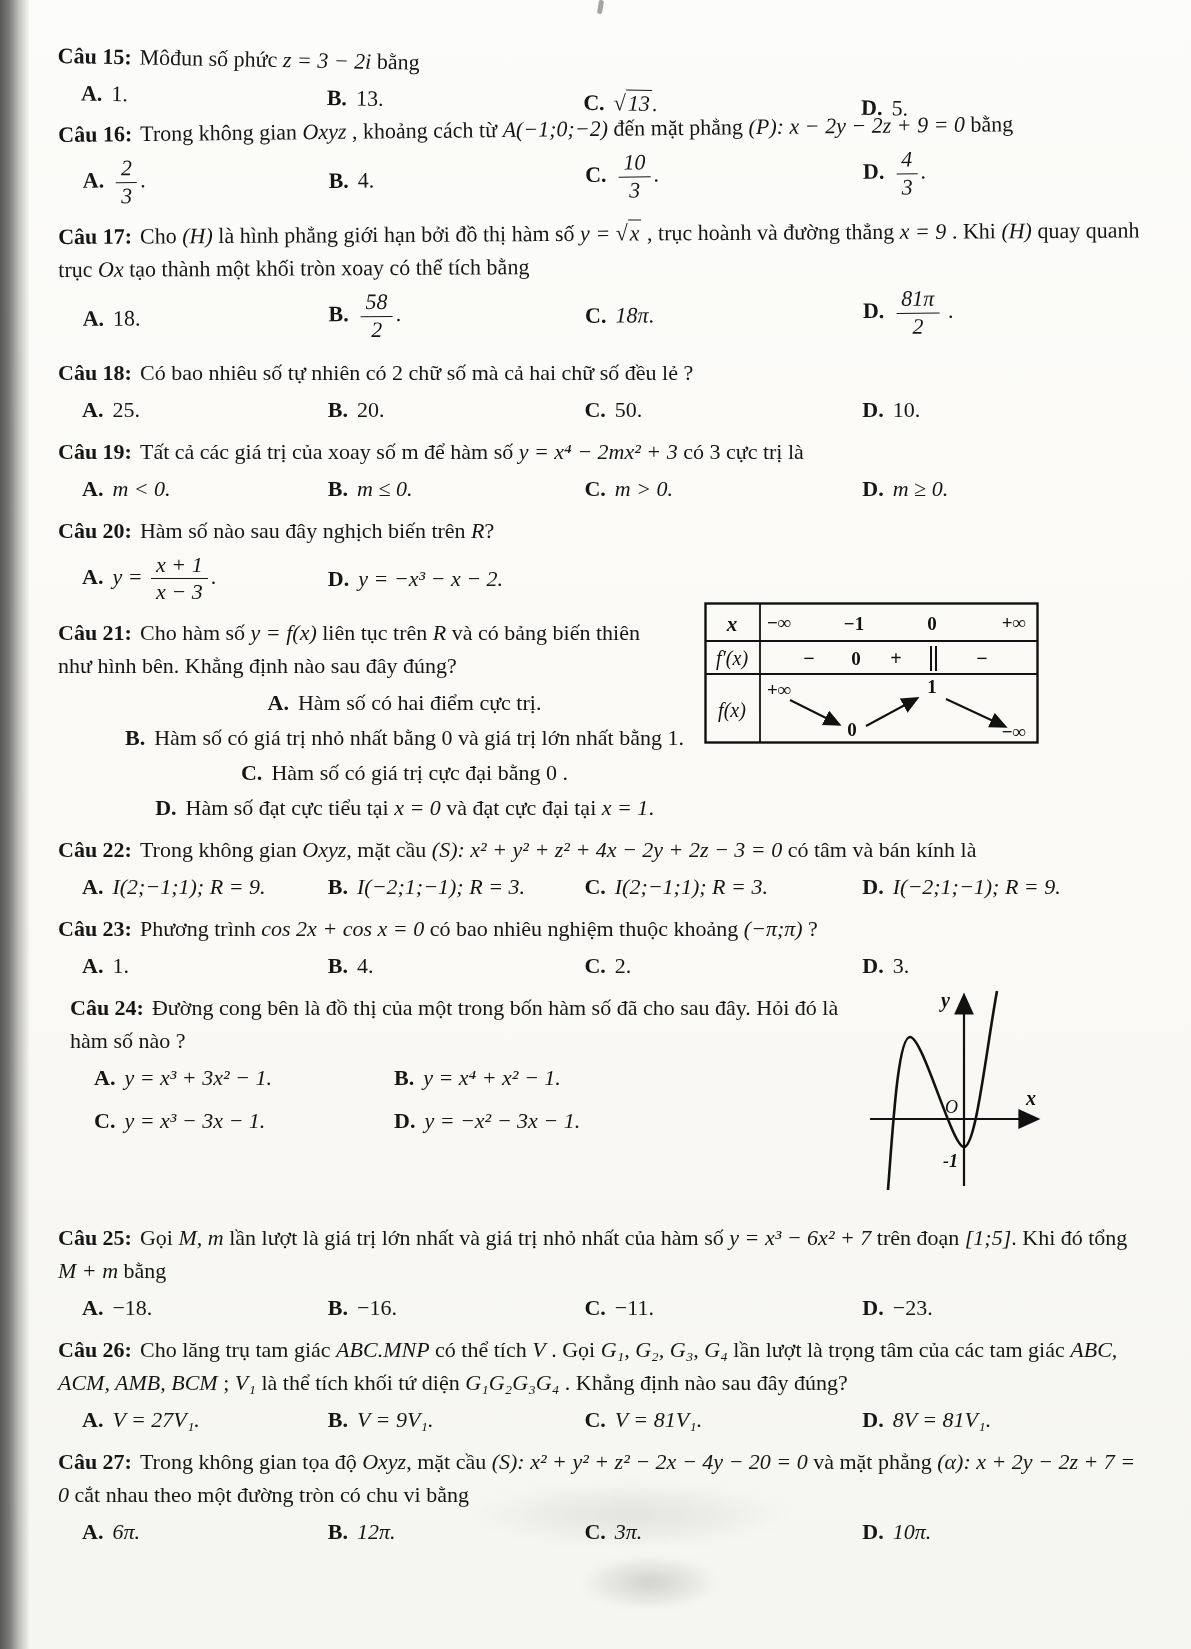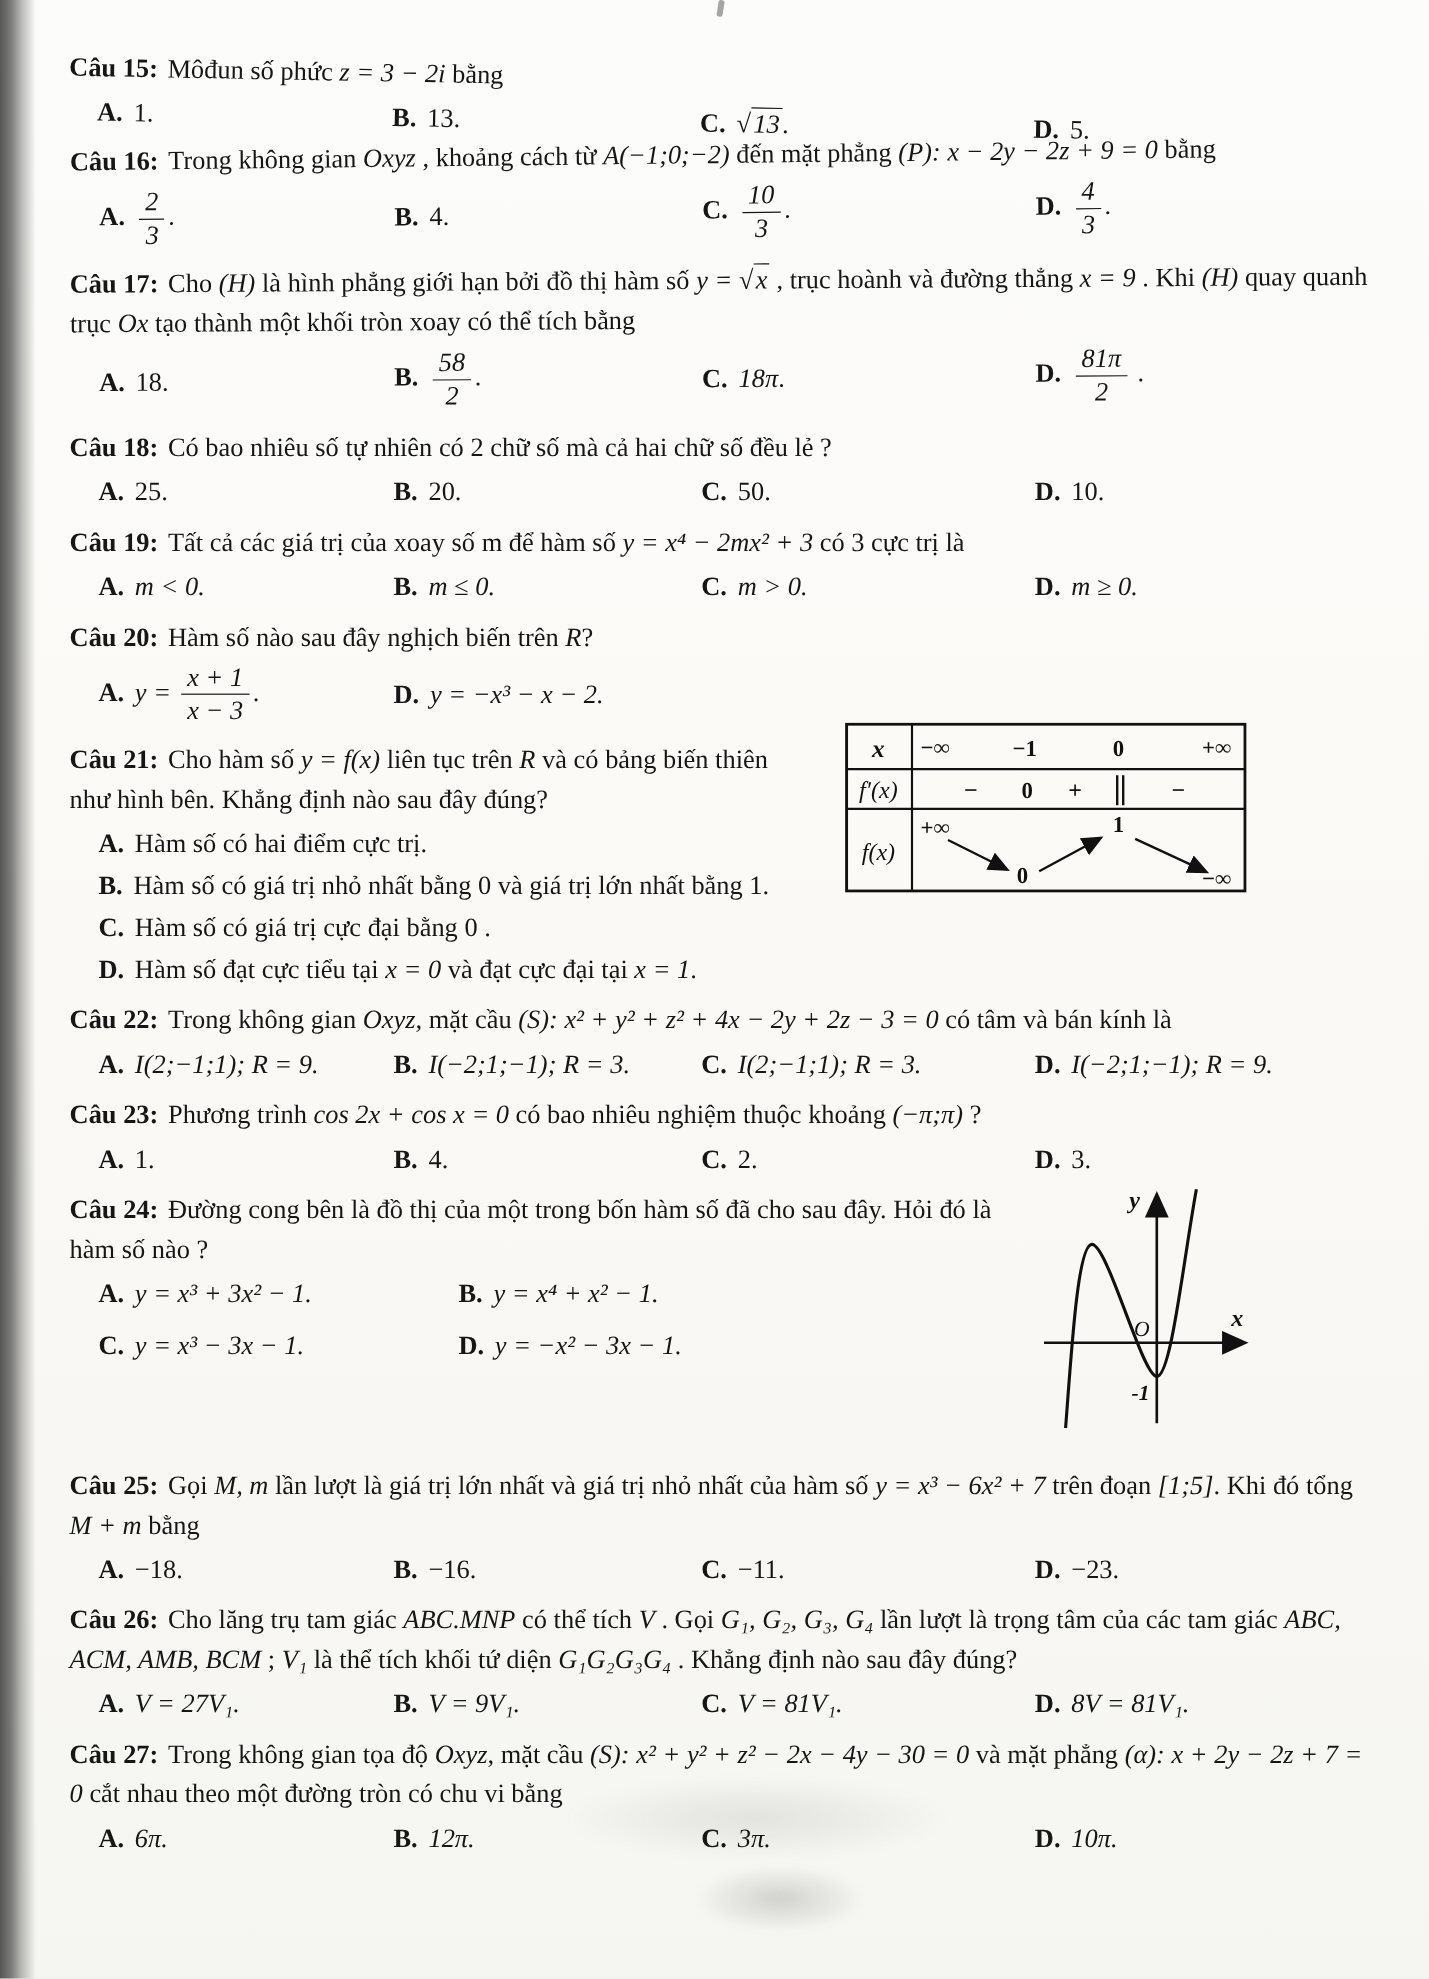--- a/index.html
+++ b/index.html
@@ -26,34 +26,34 @@
   .smudge.s1{left:470px;top:1480px;width:320px;height:70px;
     background:radial-gradient(closest-side,rgba(110,110,110,.14),transparent);}
   .smudge.s2{left:580px;top:1555px;width:140px;height:55px;
     background:radial-gradient(closest-side,rgba(80,80,80,.22),transparent);}
   .content{position:absolute;left:58px;right:40px;top:30px;}
 
   .question{position:relative;margin-top:9px;font-size:22px;line-height:1.5;}
   .question[data-qid="15"]{transform:rotate(1.05deg);transform-origin:left top;}
   .question[data-qid="16"]{transform:rotate(-0.65deg);transform-origin:left top;}
   .question[data-qid="17"]{transform:rotate(-0.35deg);transform-origin:left top;}
-  .question[data-qid="24"]{margin-bottom:84px;}
+  .question[data-qid="24"]{margin-bottom:84px;margin-left:12px;}
   .question[data-qid="21"] .stem{max-width:620px;}
   .question[data-qid="24"] .stem{max-width:780px;}
 
   .stem{margin:0;}
   .qlabel{font-weight:bold;margin-right:8px;}
   .math{font-style:italic;}
   .seg{white-space:pre-wrap;}
 
   .options{margin-top:4px;padding-left:24px;}
   .options.layout-cols4{display:grid;grid-template-columns:23% 24% 26% 27%;align-items:center;}
   .options.layout-cols2{display:grid;grid-template-columns:300px 430px;row-gap:10px;align-items:center;font-family:Liberation Serif, serif;}
   .options.layout-list{display:block;max-width:645px;}
-  .options.layout-list .option{margin-top:2px;}
+  .options.layout-list .option{margin-top:2px;text-align:center;}
   .letter{font-weight:bold;margin-right:9px;}
 
   .frac{display:inline-flex;flex-direction:column;text-align:center;
     vertical-align:middle;line-height:1.12;margin:2px 3px;font-style:italic;}
   .frac .num{padding:0 5px 1px;border-bottom:1.8px solid #161616;}
   .frac .den{padding-top:1px;}
   .sqrt{white-space:nowrap;font-style:italic;}
   .sqrt-sign{font-style:normal;}
   .rad{border-top:1.8px solid #161616;padding:0 2px;}
 
@@ -241,21 +241,21 @@
       <div class="question" data-qid="26">
         <p class="stem"><b class="qlabel">Câu 26:</b><span class="seg">Cho lăng trụ tam giác </span><i class="seg math">ABC.MNP</i><span class="seg"> có thể tích </span><i class="seg math">V</i><span class="seg"> . Gọi </span><i class="seg math">G₁, G₂, G₃, G₄</i><span class="seg"> lần lượt là trọng tâm của các tam giác </span><i class="seg math">ABC, ACM, AMB, BCM</i><span class="seg"> ; </span><i class="seg math">V₁</i><span class="seg"> là thể tích khối tứ diện </span><i class="seg math">G₁G₂G₃G₄</i><span class="seg"> . Khẳng định nào sau đây đúng?</span></p>
         <div class="options layout-cols4">
           <div class="option"><b class="letter">A.</b><i class="seg math">V = 27V₁.</i></div>
           <div class="option"><b class="letter">B.</b><i class="seg math">V = 9V₁.</i></div>
           <div class="option"><b class="letter">C.</b><i class="seg math">V = 81V₁.</i></div>
           <div class="option"><b class="letter">D.</b><i class="seg math">8V = 81V₁.</i></div>
         </div>
       </div>
       <div class="question" data-qid="27">
-        <p class="stem"><b class="qlabel">Câu 27:</b><span class="seg">Trong không gian tọa độ </span><i class="seg math">Oxyz</i><span class="seg">, mặt cầu </span><i class="seg math">(S): x² + y² + z² − 2x − 4y − 30 = 0</i><span class="seg"> và mặt phẳng </span><i class="seg math">(α): x + 2y − 2z + 7 = 0</i><span class="seg"> cắt nhau theo một đường tròn có chu vi bằng</span></p>
+        <p class="stem"><b class="qlabel">Câu 27:</b><span class="seg">Trong không gian tọa độ </span><i class="seg math">Oxyz</i><span class="seg">, mặt cầu </span><i class="seg math">(S): x² + y² + z² − 2x − 4y − 20 = 0</i><span class="seg"> và mặt phẳng </span><i class="seg math">(α): x + 2y − 2z + 7 = 0</i><span class="seg"> cắt nhau theo một đường tròn có chu vi bằng</span></p>
         <div class="options layout-cols4">
           <div class="option"><b class="letter">A.</b><i class="seg math">6π.</i></div>
           <div class="option"><b class="letter">B.</b><i class="seg math">12π.</i></div>
           <div class="option"><b class="letter">C.</b><i class="seg math">3π.</i></div>
           <div class="option"><b class="letter">D.</b><i class="seg math">10π.</i></div>
         </div>
       </div>
     </div>
 </div>
 

